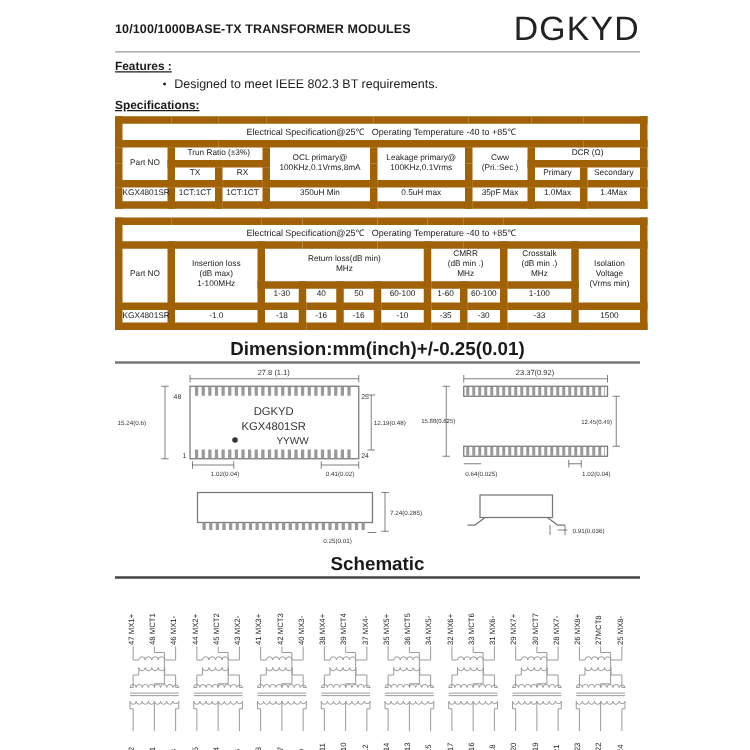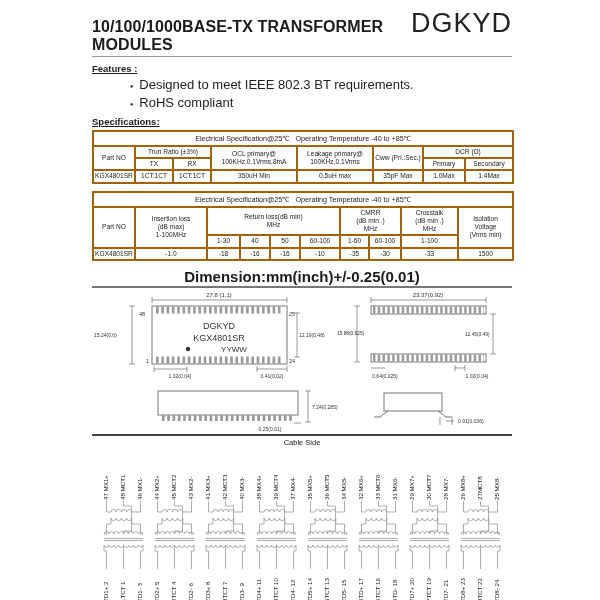--- a/index.html
+++ b/index.html
@@ -2,34 +2,34 @@
 <html><head>
 <meta charset="utf-8">
 <style>
   html,body{margin:0;padding:0;background:#fff;}
   .sheet{width:600px;height:600px;background:#fff;position:relative;overflow:hidden;
          font-family:"Liberation Sans", sans-serif;color:#1a1a1a;}
   .content{position:absolute;left:92px;top:8px;width:420px;}
 
   
   .hdr{display:flex;justify-content:space-between;align-items:flex-start;}
-  .hdr-title{font-size:16px;font-weight:bold;padding-top:10px;letter-spacing:.1px;}
+  .hdr-title{font-size:10px;font-weight:bold;padding-top:10px;letter-spacing:.1px;}
   .logo{font-size:27px;font-weight:500;letter-spacing:1px;color:#222;}
   .hdr-rule{border:0;border-top:1px solid #999;margin:2px 0 6px 0;}
 
   
   .feat-label{font-size:9.5px;font-weight:bold;text-decoration:underline;margin:2px 0 3px 0;}
   .feat-list{margin:0 0 6px 38px;padding:0;list-style:none;}
-  .feat-list li{font-size:13px;margin:3px 0;color:#222;}
+  .feat-list li{font-size:10px;margin:3px 0;color:#222;}
   .feat-list li::before{content:"●";font-size:5.5px;vertical-align:1.5px;margin-right:6px;color:#222;}
 
   
   .spec-label{font-size:9.5px;font-weight:bold;text-decoration:underline;margin:4px 0 3px 0;}
   table.spec{border-collapse:collapse;table-layout:fixed;width:420px;}
-  table.spec td{border:2px solid #a16207;font-size:6.6px;text-align:center;
+  table.spec td{border:6px solid #a16207;font-size:6.6px;text-align:center;
                 padding:1px 0;line-height:1.25;color:#222;}
   table.spec td.ttl{font-size:7.2px;height:11px;}
   .pre{white-space:pre-line;}
   .t2{margin-top:7px;}
 
   
   .sec-title{text-align:center;font-weight:bold;font-size:15px;margin:7px 0 1px 0;}
   .sec-rule{border:0;border-top:2px solid #777;margin:1px 0 2px 0;}
   .sec-rule.dark{border-top:2px solid #444;}
 
@@ -59,21 +59,20 @@
 
   <div class="hdr">
     <div class="hdr-title">10/100/1000BASE-TX TRANSFORMER MODULES</div>
     <div class="logo">DGKYD</div>
   </div>
   <hr class="hdr-rule">
 
   <div class="feat-label">Features :</div>
   <ul class="feat-list">
     <li>Designed to meet IEEE 802.3 BT requirements.</li>
-    <li>RoHS compliant</li>
   </ul>
 
   <div class="spec-label">Specifications:</div>
 
   <table class="spec">
     <colgroup>
           <col style="width:42px">
           <col style="width:38px">
           <col style="width:38px">
           <col style="width:86px">
@@ -232,22 +231,22 @@
     </svg>
 
     <svg width="150" height="48" viewBox="0 0 150 48">
       <rect class="ln" x="30" y="8" width="58" height="18"></rect>
       <path class="ln" d="M34,26 l-8,6 h-6 M84,26 l8,6 h6"></path>
       <path class="dim" d="M92,36 l8,0 M86,32 v8 M98,32 v8"></path>
       <text x="104" y="38" font-size="5">0.91(0.036)</text>
     </svg>
   </div>
 
+  <div class="sec-title">Schematic</div>
   <hr class="sec-rule dark">
-  <div class="side-label">Cable Side</div>
 
   <div class="pins-row">
         <div class="pin-col cable">
           <span>47 MX1+</span>
         </div>
         <div class="pin-col cable">
           <span>48 MCT1</span>
         </div>
         <div class="pin-col cable">
           <span>46 MX1-</span>

